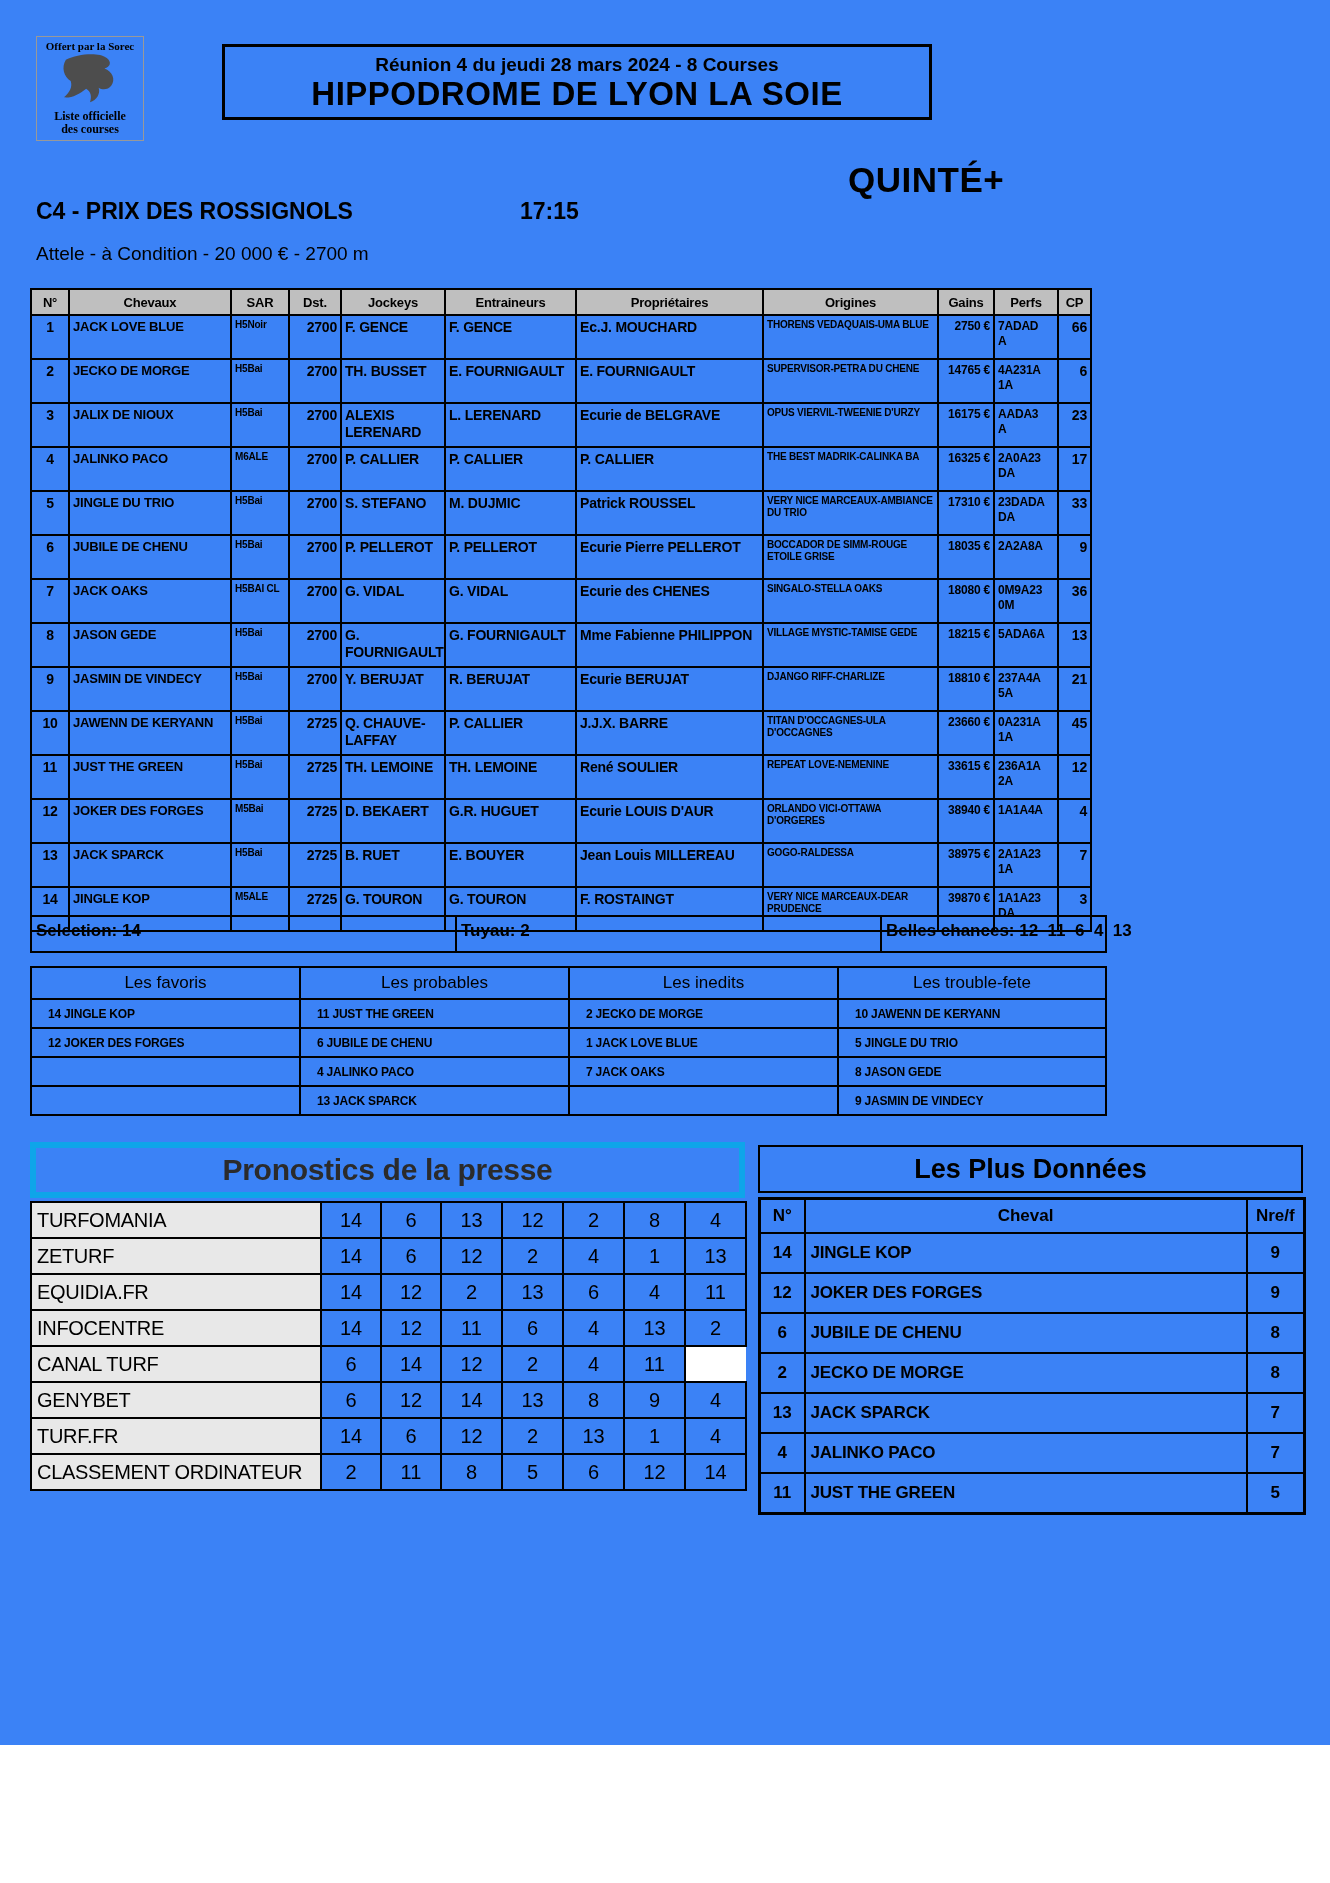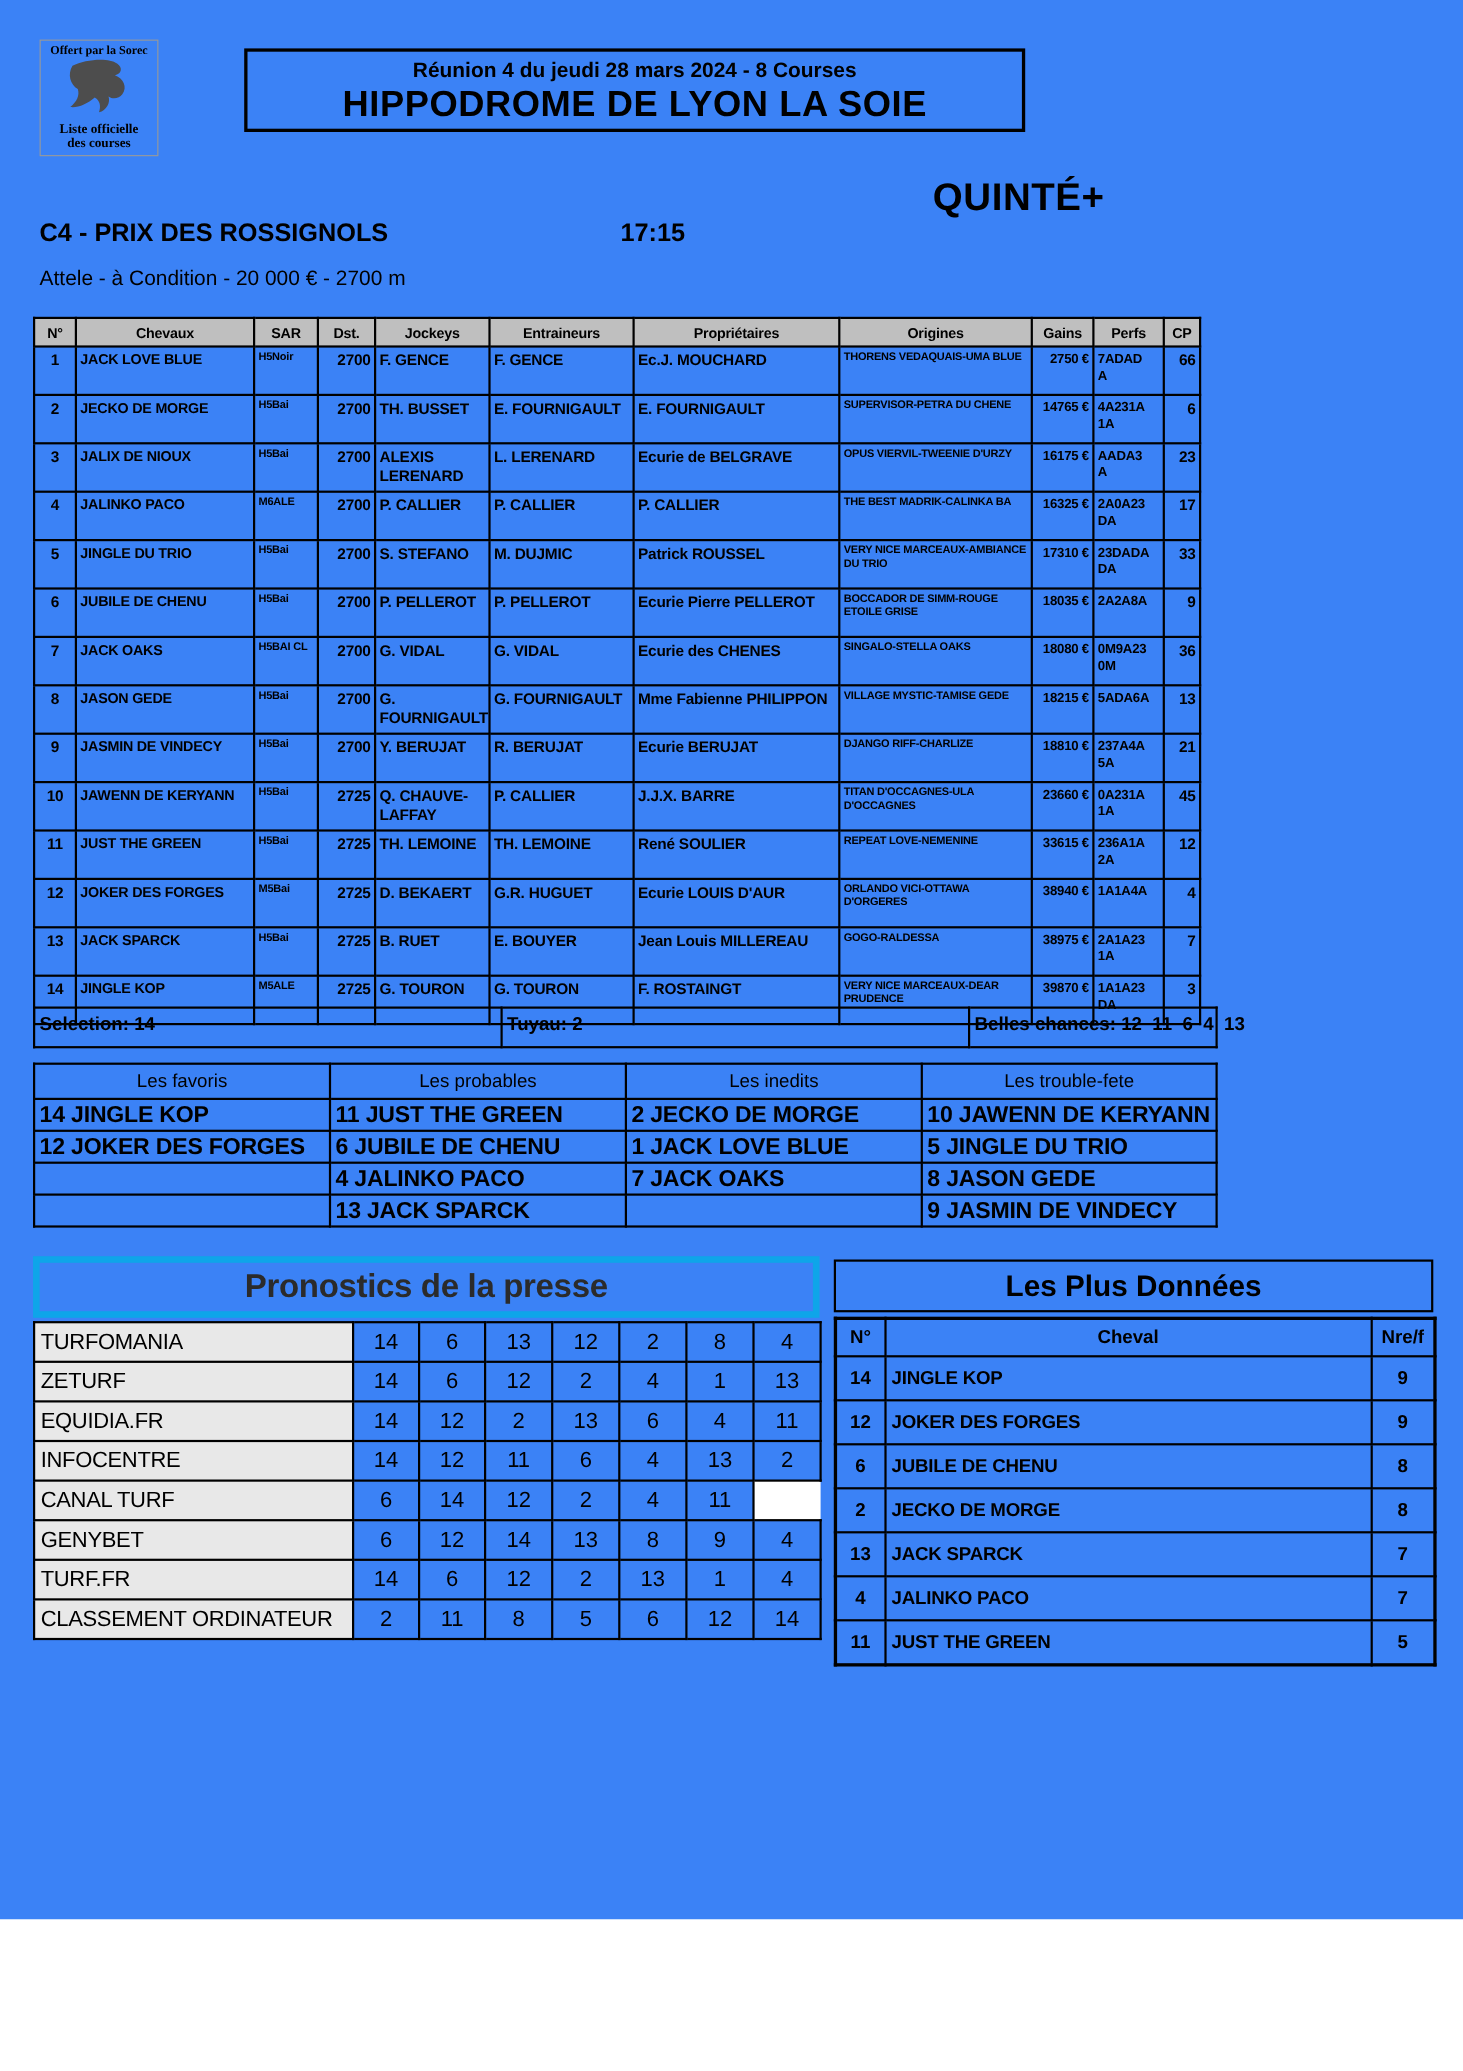--- a/index.html
+++ b/index.html
@@ -10,21 +10,21 @@
             text-align:center;padding:3px 0 4px;}
   .logo-top{font-family:"Liberation Serif",serif;font-weight:bold;font-size:11px;}
   .logo-bottom{font-family:"Liberation Serif",serif;font-weight:bold;font-size:12px;line-height:13px;}
   .title-box{position:absolute;left:222px;top:44px;width:704px;border:3px solid #000;
              text-align:center;padding:7px 0 5px;}
   .t1{font-size:19px;font-weight:bold;}
   .t2{font-size:33px;font-weight:bold;letter-spacing:.5px;line-height:36px;}
   .t3{font-size:13px;margin-top:2px;}
   .quinte{position:absolute;left:848px;top:160px;font-size:35px;font-weight:bold;letter-spacing:.5px;}
   .race-line{position:absolute;left:36px;top:198px;width:760px;font-size:23px;font-weight:bold;}
-  .race-time{position:absolute;left:484px;top:0;margin-left:44px;}
+  .race-time{position:absolute;left:484px;top:0;}
   .race-cond{position:absolute;left:36px;top:243px;font-size:19px;}
   
   table{border-collapse:collapse;table-layout:fixed;}
   .runners{position:absolute;left:30px;top:288px;width:1060px;letter-spacing:-.2px;}
   .runners th{background:#bfbfbf;border:2px solid #000;font-size:13px;font-weight:bold;
               padding:3px 1px;height:18px;}
   .runners td{border:2px solid #000;vertical-align:top;padding:3px 3px 0 3px;height:39px;
               font-weight:bold;overflow:hidden;}
   .c-num{text-align:center;font-size:14px;}
   .c-cheval{font-size:13px;}
@@ -35,21 +35,21 @@
   .c-gains{text-align:right;font-size:12px;}
   .c-perfs{font-size:12px;line-height:15px;white-space:pre-line;}
   .c-cp{text-align:right;font-size:14px;}
   
   .selbar{position:absolute;left:30px;top:915px;width:1075px;}
   .selbar td{border:2px solid #000;font-weight:bold;font-size:17px;padding:4px 4px 6px;height:24px;
              vertical-align:top;white-space:pre;}
   
   .favoris{position:absolute;left:30px;top:966px;width:1075px;}
   .favoris th{border:2px solid #000;font-size:17px;font-weight:normal;height:28px;text-align:center;}
-  .favoris td{border:2px solid #000;font-size:21px;font-weight:bold;height:27px;padding:0 0 0 4px;
+  .favoris td{border:2px solid #000;font-size:12px;font-weight:bold;height:27px;padding:0 0 0 16px;
               vertical-align:middle;letter-spacing:-.2px;}
   
   .press{position:absolute;left:30px;top:1142px;width:715px;}
   .press-title{border:6px solid #0ea5e9;height:44px;line-height:44px;text-align:center;
                font-size:30px;font-weight:bold;color:#2b2b2b;letter-spacing:-.3px;}
   .press table{width:715px;margin-top:3px;}
   .press td{border:2px solid #000;height:32px;font-size:20px;vertical-align:middle;}
   .press .src{background:#e8e8e8;padding-left:5px;letter-spacing:-.3px;}
   .press .pick{text-align:center;}
   .press .blank{border:none;background:#fff;}

